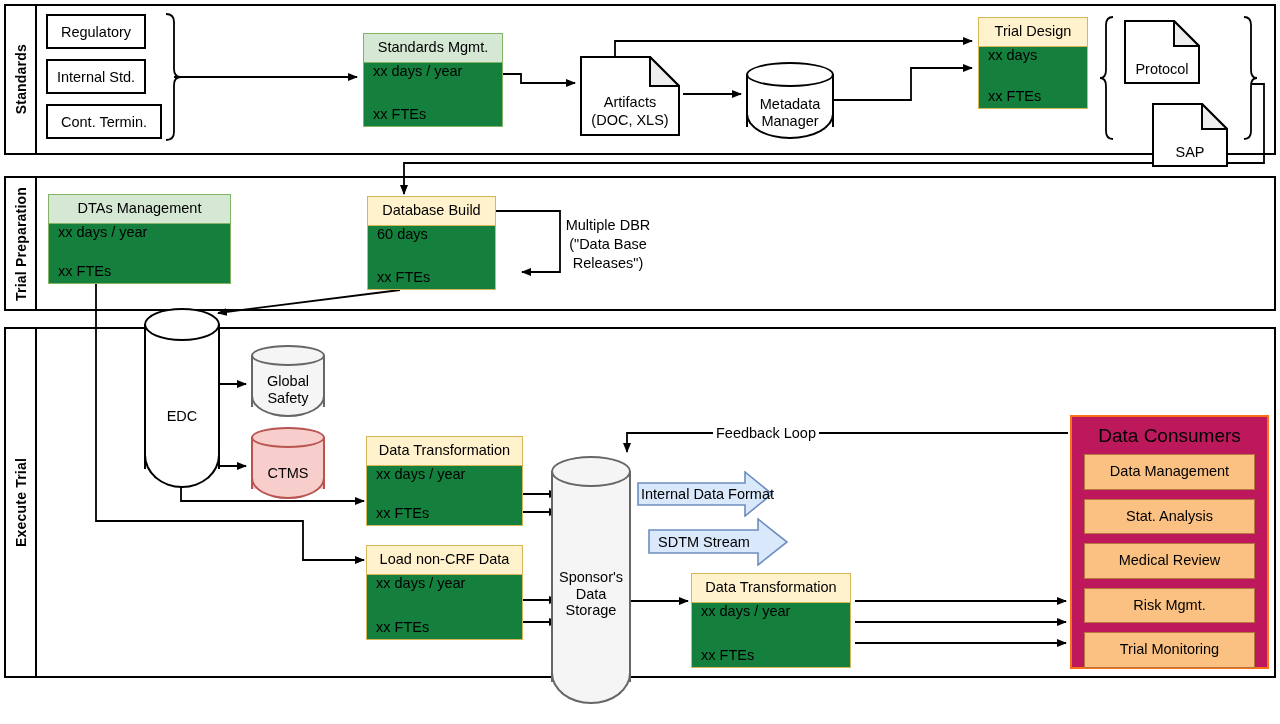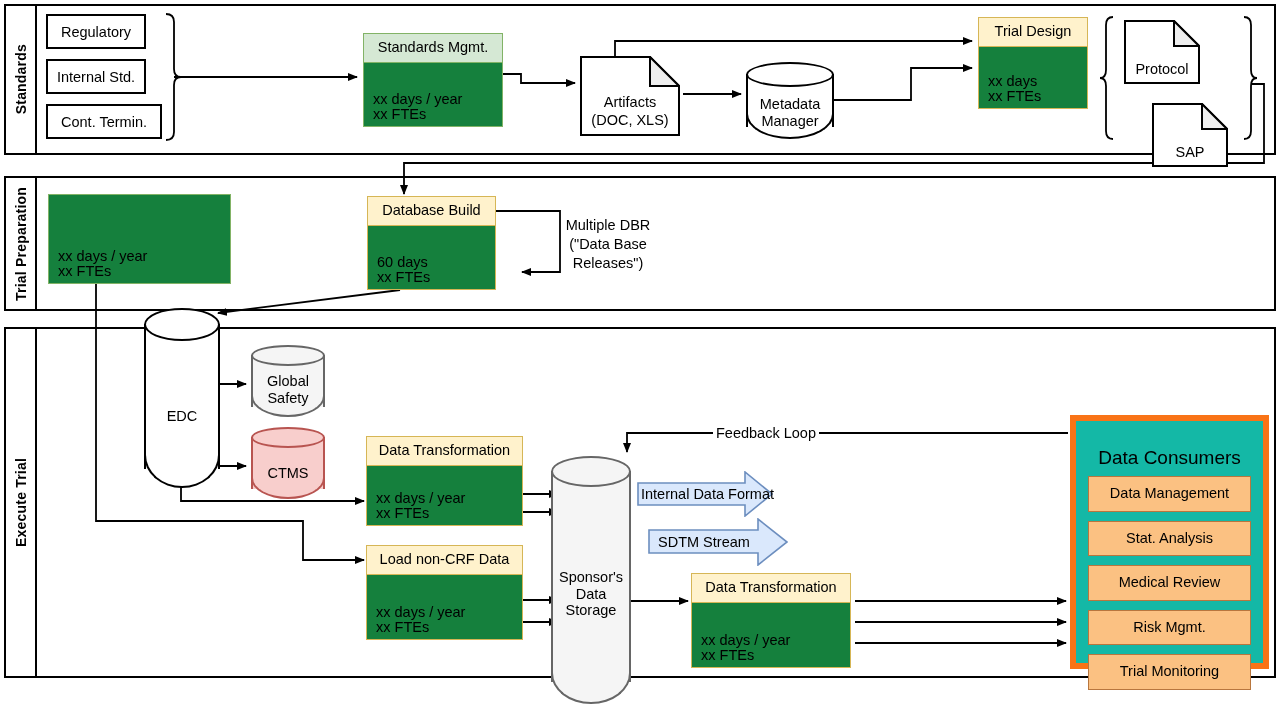--- a/index.html
+++ b/index.html
@@ -34,21 +34,21 @@
     display:flex; align-items:center; justify-content:center;
     font-size:14.5px; text-align:center;
   }
 
   
   .card { position:absolute; border:1px solid; background:#15803d; display:flex; flex-direction:column; }
   .card .hd {
     border-bottom:1px solid; text-align:center; font-size:14.5px;
     padding:6px 4px 7px; line-height:1;
   }
-  .card .bd { flex:1; display:flex; flex-direction:column; justify-content:flex-end; padding:12px 9px 5px; }
+  .card .bd { flex:1; display:flex; flex-direction:column; justify-content:space-between; padding:1px 9px 5px; }
   .card .bd div { font-size:14.5px; line-height:1; }
   .card.green { border-color:#82b366; }
   .card.green .hd { background:#d5e8d4; border-color:#82b366; }
   .card.yellow { border-color:#d6b656; }
   .card.yellow .hd { background:#fff2cc; border-color:#d6b656; }
 
   
   .cyl { position:absolute; }
   .cyl .body { position:absolute; left:0; right:0; border-left:2px solid; border-right:2px solid; }
   .cyl .cap  { position:absolute; left:0; right:0; border:2px solid; border-radius:50%; }
@@ -56,21 +56,21 @@
 
   
   .noteshape { position:absolute; }
   .noteshape .lbl { position:absolute; left:0; right:0; text-align:center; font-size:14.5px; line-height:1.15; }
 
   
   .barrow { position:absolute; }
   .barrow .lbl { position:absolute; font-size:14.5px; white-space:nowrap; }
 
   
-  .consumers { position:absolute; border:6px solid #f97316; background:#14b8a6; padding:25px 12px 10px; }
+  .consumers { position:absolute; border:2px solid #f97316; background:#be185d; padding:7px 12px 10px; }
   .consumers .title { text-align:center; font-size:19px; margin:1px 0 7px; }
   .consumers .chip {
     border:1px solid #b8763e; background:#fbc182; text-align:center;
     font-size:14.5px; padding:9px 4px 10px; margin-bottom:9px; line-height:1;
   }
   .consumers .chip:last-child { margin-bottom:0; }
 
   
   .ftext { position:absolute; font-size:14.5px; text-align:center; line-height:1.3; white-space:pre-line; }
   .ftext.one { white-space:nowrap; background:#fff; padding:0 3px; }
@@ -212,20 +212,21 @@
 
   <div class="noteshape" style="left:1152px; top:103px; width:76px; height:64px;">
     <svg width="76" height="64">
       <path d="M1,1 L50,1 L75,26 L75,63 L1,63 Z" fill="#fff" stroke="#000" stroke-width="2"></path>
       <path d="M50,1 L50,26 L75,26 Z" fill="#eeeeee" stroke="#000" stroke-width="2"></path>
     </svg>
     <div class="lbl" style="top:41px;">SAP</div>
   </div>
 
   <div class="card green" style="left:48px; top:194px; width:183px; height:90px;">
+    <div class="hd">DTAs Management</div>
     <div class="bd">
       <div>xx days / year</div>
       <div>xx FTEs</div>
     </div>
   </div>
 
   <div class="card yellow" style="left:367px; top:196px; width:129px; height:94px;">
     <div class="hd">Database Build</div>
     <div class="bd">
       <div>60 days</div>

